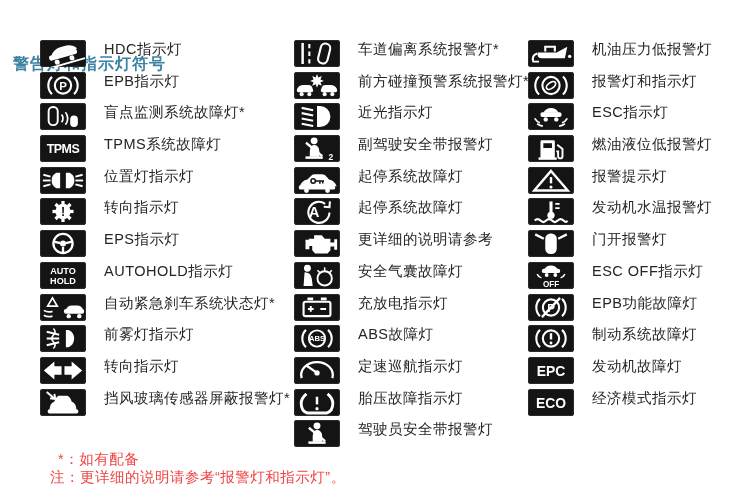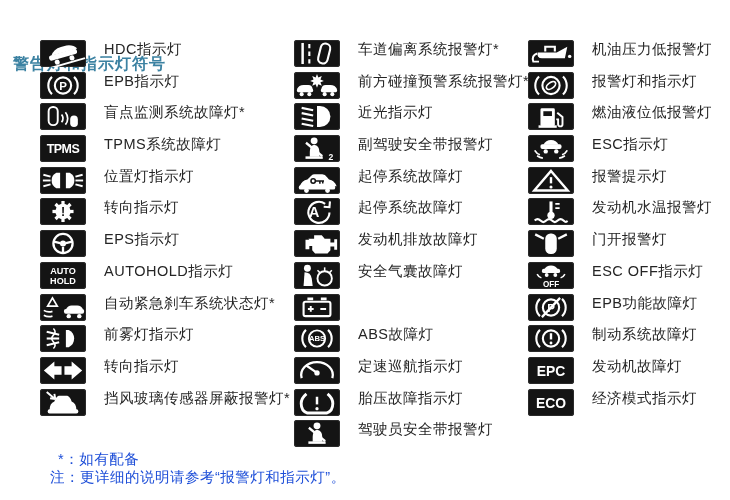--- a/index.html
+++ b/index.html
@@ -17,21 +17,21 @@
   #col2{left:528px;}
   .row{height:31.7px;display:flex;gap:18px;}
   .ic{
     width:46px;height:27px;background:#141414;border-radius:3px;
     display:flex;align-items:center;justify-content:center;flex:none;
     box-shadow:0 0 0 1px #2a2a2a inset;
   }
   .ic svg{display:block;}
   .lb{font-size:14.5px;color:#252525;white-space:nowrap;letter-spacing:0.5px;}
   .footnotes{
-    position:absolute;left:50px;top:451px;font-size:14.5px;color:#1d4ed8;
+    position:absolute;left:50px;top:451px;font-size:14.5px;color:#ef4444;
     line-height:17.5px;letter-spacing:0.5px;
   }
   .footnote-star{padding-left:8px;}
 </style>
 </head>
 <body>
 
 <div class="page-title" style="color: rgb(60, 130, 162); margin-top: 48px;">警告灯和指示灯符号</div>
 
 <div class="legend-col" id="col0">
@@ -265,21 +265,21 @@
         </svg>
       </div>
       <div class="lb">起停系统故障灯</div>
     </div>
     <div class="row">
       <div class="ic">
         <svg viewBox="0 0 48 28" width="46" height="27" font-family="Liberation Sans, sans-serif">
           <path d="M15 9 h6 v-3.5 h8 l3 3.5 h6 v4 h4 v-3.5 h3 v11 h-3 v-3.5 h-4 v4 l-3 3.5 h-13 l-3-3.5 v-4.5 h-3 v3.5 h-4 v-10 h4 z" fill="#fff"></path>
         </svg>
       </div>
-      <div class="lb">发动机排放故障灯</div>
+      <div class="lb">更详细的说明请参考</div>
     </div>
     <div class="row">
       <div class="ic">
         <svg viewBox="0 0 48 28" width="46" height="27" font-family="Liberation Sans, sans-serif">
           <circle cx="14" cy="6.5" r="3.6" fill="#fff"></circle>
           <path d="M11 10.5 q6.5 0 7.5 6.5 l1 8 h-9.5 z" fill="#fff"></path>
           <circle cx="32" cy="17" r="7.5" fill="none" stroke="#fff" stroke-width="2"></circle>
           <g stroke="#fff" stroke-width="1.6">
             <path d="M32 5.5 v4"></path>
             <path d="M39.5 8.5 l-3 3"></path>
@@ -290,20 +290,21 @@
       <div class="lb">安全气囊故障灯</div>
     </div>
     <div class="row">
       <div class="ic">
         <svg viewBox="0 0 48 28" width="46" height="27" font-family="Liberation Sans, sans-serif">
           <rect x="10" y="8" width="28" height="15" rx="2" fill="none" stroke="#fff" stroke-width="2.2"></rect>
           <path d="M14 5 h6 M28 5 h6" stroke="#fff" stroke-width="3"></path>
           <path d="M14.5 15.5 h6 M17.5 12.5 v6 M27.5 15.5 h6" stroke="#fff" stroke-width="2"></path>
         </svg>
       </div>
+      <div class="lb">充放电指示灯</div>
     </div>
     <div class="row">
       <div class="ic">
         <svg viewBox="0 0 48 28" width="46" height="27" font-family="Liberation Sans, sans-serif">
           <circle cx="24" cy="14" r="8.5" fill="none" stroke="#fff" stroke-width="2"></circle>
           <text x="24" y="17" font-size="8" font-weight="bold" fill="#fff" text-anchor="middle">ABS</text>
           <path d="M12.5 5 a12.5 12.5 0 0 0 0 18 M35.5 5 a12.5 12.5 0 0 1 0 18" fill="none" stroke="#fff" stroke-width="2.2"></path>
         </svg>
       </div>
       <div class="lb">ABS故障灯</div>
@@ -354,31 +355,20 @@
     </div>
     <div class="row">
       <div class="ic">
         <svg viewBox="0 0 48 28" width="46" height="27" font-family="Liberation Sans, sans-serif">
           <circle cx="24" cy="14" r="9" fill="none" stroke="#fff" stroke-width="2.2"></circle>
           <ellipse cx="24" cy="14" rx="5.5" ry="3" transform="rotate(-35 24 14)" fill="none" stroke="#fff" stroke-width="1.8"></ellipse>
           <path d="M11.5 4.5 a13.5 13.5 0 0 0 0 19 M36.5 4.5 a13.5 13.5 0 0 1 0 19" fill="none" stroke="#fff" stroke-width="2.2"></path>
         </svg>
       </div>
       <div class="lb">报警灯和指示灯</div>
-    </div>
-    <div class="row">
-      <div class="ic">
-        <svg viewBox="0 0 48 28" width="46" height="27" font-family="Liberation Sans, sans-serif">
-          <rect x="13" y="5.5" width="15" height="18.5" rx="1.5" fill="#fff"></rect>
-          <rect x="16" y="8.5" width="9" height="5" fill="#141414"></rect>
-          <path d="M30.5 10 l5.5 4.5 v7.5 a2.3 2.3 0 0 1 -4.6 0 v-5 h-1.9" fill="none" stroke="#fff" stroke-width="2"></path>
-          <path d="M11 24.5 h19" stroke="#fff" stroke-width="2.6"></path>
-        </svg>
-      </div>
-      <div class="lb">燃油液位低报警灯</div>
     </div>
     <div class="row">
       <div class="ic">
         <svg viewBox="0 0 48 28" width="46" height="27" font-family="Liberation Sans, sans-serif">
           <path d="M16 10 q2.5-5 8-5 t8 5 z" fill="#fff"></path>
           <rect x="13" y="9.5" width="22" height="5" rx="2" fill="#fff"></rect>
           <circle cx="18.5" cy="17" r="2.3" fill="#fff"></circle>
           <circle cx="29.5" cy="17" r="2.3" fill="#fff"></circle>
           <g stroke="#fff" stroke-width="1.8" fill="none">
             <path d="M7 16 q2 3.5 5.5 4.5"></path>
@@ -386,20 +376,31 @@
             <path d="M41 16 q-2 3.5-5.5 4.5"></path>
             <path d="M38.5 21.5 q-3 2-6 2.5"></path>
           </g>
         </svg>
       </div>
       <div class="lb">ESC指示灯</div>
     </div>
     <div class="row">
       <div class="ic">
         <svg viewBox="0 0 48 28" width="46" height="27" font-family="Liberation Sans, sans-serif">
+          <rect x="13" y="5.5" width="15" height="18.5" rx="1.5" fill="#fff"></rect>
+          <rect x="16" y="8.5" width="9" height="5" fill="#141414"></rect>
+          <path d="M30.5 10 l5.5 4.5 v7.5 a2.3 2.3 0 0 1 -4.6 0 v-5 h-1.9" fill="none" stroke="#fff" stroke-width="2"></path>
+          <path d="M11 24.5 h19" stroke="#fff" stroke-width="2.6"></path>
+        </svg>
+      </div>
+      <div class="lb">燃油液位低报警灯</div>
+    </div>
+    <div class="row">
+      <div class="ic">
+        <svg viewBox="0 0 48 28" width="46" height="27" font-family="Liberation Sans, sans-serif">
           <path d="M24 4 L41.5 24.5 H6.5 z" fill="none" stroke="#fff" stroke-width="2.5"></path>
           <path d="M24 10.5 v6.5" stroke="#fff" stroke-width="2.5"></path>
           <circle cx="24" cy="20.8" r="1.6" fill="#fff"></circle>
         </svg>
       </div>
       <div class="lb">报警提示灯</div>
     </div>
     <div class="row">
       <div class="ic">
         <svg viewBox="0 0 48 28" width="46" height="27" font-family="Liberation Sans, sans-serif">

